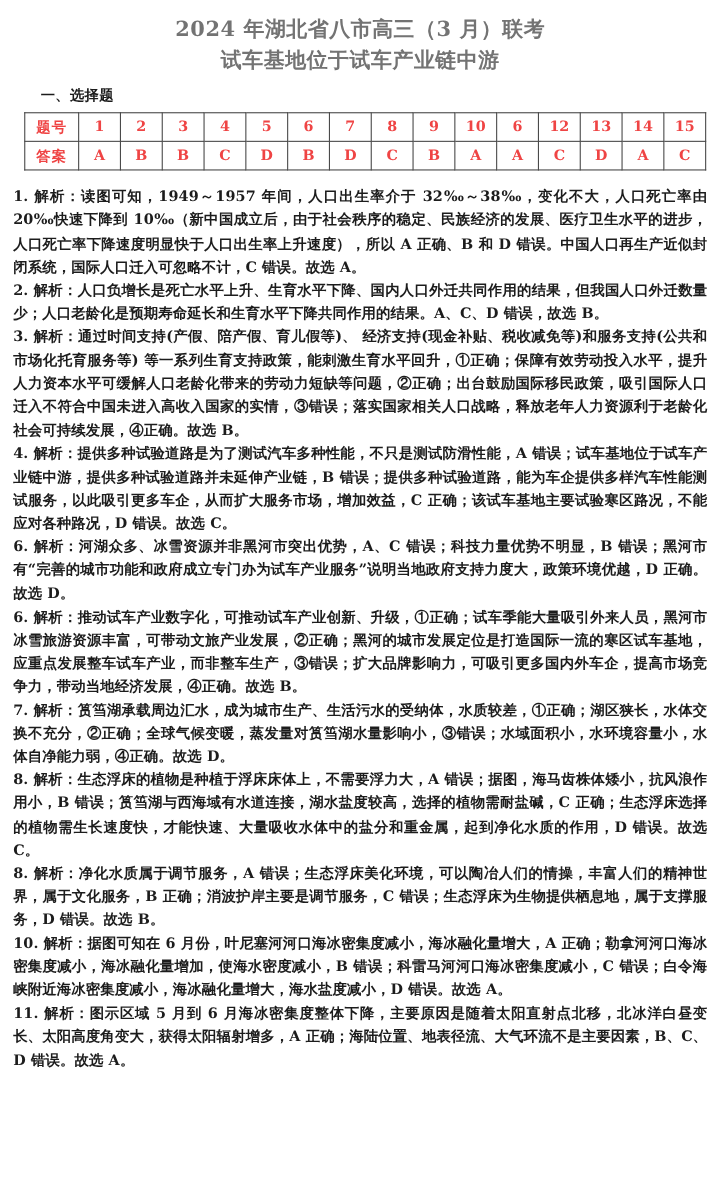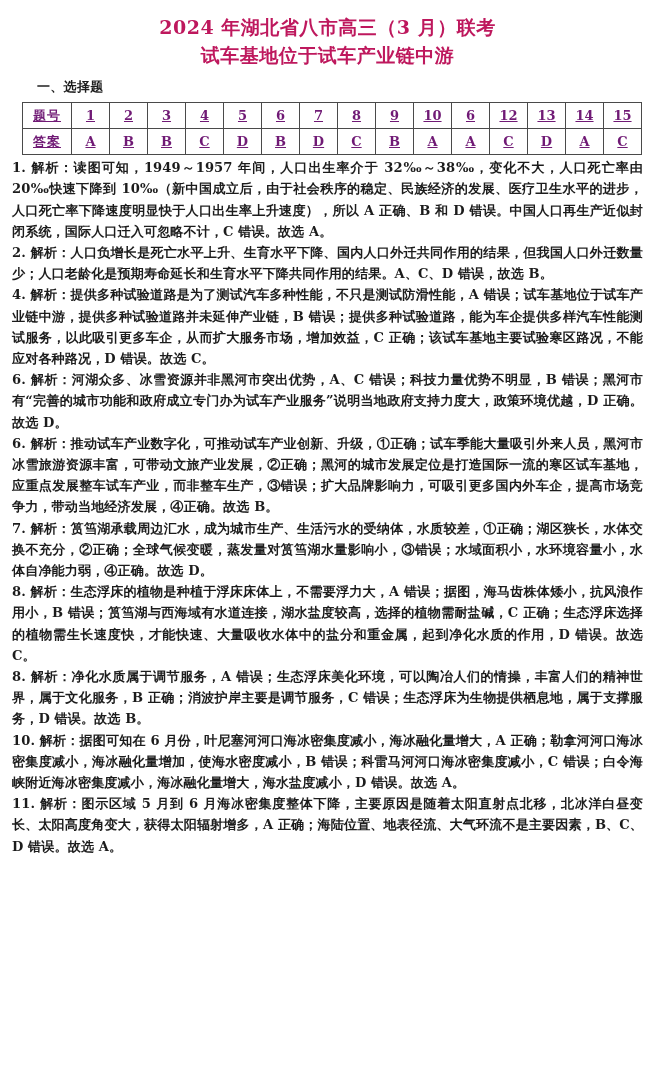--- a/index.html
+++ b/index.html
@@ -23,54 +23,53 @@
   }
   .title-block {
     text-align: center;
     padding-top: 14px;
   }
   .title-line {
     font-size: 19px;
     font-weight: bold;
     letter-spacing: 0.5px;
     line-height: 1.45;
-    color: #be185d;
+    color: #737373;
   }
   .section-heading {
     font-size: 13px;
     font-weight: bold;
     margin: 9px 0 6px 27px;
     letter-spacing: 0.3px;
   }
   table.answer-table {
     border-collapse: collapse;
     margin-left: 12px;
     table-layout: fixed;
   }
   table.answer-table td {
     border: 1px solid #4a4a4a;
     text-align: center;
     vertical-align: middle;
     height: 25px;
     font-size: 13px;
     font-weight: bold;
-    color: #701a75;
+    color: #ef4444;
     padding: 0;
-    text-decoration: underline;
   }
   table.answer-table td.rowlabel {
     width: 48px;
     letter-spacing: 1px;
   }
   table.answer-table td.cell {
     width: 37px;
     font-family: "DejaVu Serif", "Liberation Serif", serif;
   }
   .explanations {
-    margin-top: 2px;
+    margin-top: 14px;
     padding: 0 2px 0 2px;
   }
   .exp-item {
     font-size: 13.1px;
     line-height: 1.62;
     text-align: justify;
     text-justify: inter-ideograph;
     letter-spacing: 0.1px;
     color: #1c1c1c;
     font-weight: bold;
@@ -126,20 +125,21 @@
         <td class="cell">D</td>
         <td class="cell">A</td>
         <td class="cell">C</td>
       </tr>
     </tbody>
   </table>
 
   <div class="explanations">
     <p class="exp-item">1. 解析：读图可知，1949～1957 年间，人口出生率介于 32‰～38‰，变化不大，人口死亡率由 20‰快速下降到 10‰（新中国成立后，由于社会秩序的稳定、民族经济的发展、医疗卫生水平的进步，人口死亡率下降速度明显快于人口出生率上升速度），所以 A 正确、B 和 D 错误。中国人口再生产近似封闭系统，国际人口迁入可忽略不计，C 错误。故选 A。</p>
     <p class="exp-item">2. 解析：人口负增长是死亡水平上升、生育水平下降、国内人口外迁共同作用的结果，但我国人口外迁数量少；人口老龄化是预期寿命延长和生育水平下降共同作用的结果。A、C、D 错误，故选 B。</p>
+    <p class="exp-item">3. 解析：通过时间支持(产假、陪产假、育儿假等)、 经济支持(现金补贴、税收减免等)和服务支持(公共和市场化托育服务等) 等一系列生育支持政策，能刺激生育水平回升，①正确；保障有效劳动投入水平，提升人力资本水平可缓解人口老龄化带来的劳动力短缺等问题，②正确；出台鼓励国际移民政策，吸引国际人口迁入不符合中国未进入高收入国家的实情，③错误；落实国家相关人口战略，释放老年人力资源利于老龄化社会可持续发展，④正确。故选 B。</p>
     <p class="exp-item">4. 解析：提供多种试验道路是为了测试汽车多种性能，不只是测试防滑性能，A 错误；试车基地位于试车产业链中游，提供多种试验道路并未延伸产业链，B 错误；提供多种试验道路，能为车企提供多样汽车性能测试服务，以此吸引更多车企，从而扩大服务市场，增加效益，C 正确；该试车基地主要试验寒区路况，不能应对各种路况，D 错误。故选 C。</p>
     <p class="exp-item">6. 解析：河湖众多、冰雪资源并非黑河市突出优势，A、C 错误；科技力量优势不明显，B 错误；黑河市有“完善的城市功能和政府成立专门办为试车产业服务”说明当地政府支持力度大，政策环境优越，D 正确。故选 D。</p>
     <p class="exp-item">6. 解析：推动试车产业数字化，可推动试车产业创新、升级，①正确；试车季能大量吸引外来人员，黑河市冰雪旅游资源丰富，可带动文旅产业发展，②正确；黑河的城市发展定位是打造国际一流的寒区试车基地，应重点发展整车试车产业，而非整车生产，③错误；扩大品牌影响力，可吸引更多国内外车企，提高市场竞争力，带动当地经济发展，④正确。故选 B。</p>
     <p class="exp-item">7. 解析：筼筜湖承载周边汇水，成为城市生产、生活污水的受纳体，水质较差，①正确；湖区狭长，水体交换不充分，②正确；全球气候变暖，蒸发量对筼筜湖水量影响小，③错误；水域面积小，水环境容量小，水体自净能力弱，④正确。故选 D。</p>
     <p class="exp-item">8. 解析：生态浮床的植物是种植于浮床床体上，不需要浮力大，A 错误；据图，海马齿株体矮小，抗风浪作用小，B 错误；筼筜湖与西海域有水道连接，湖水盐度较高，选择的植物需耐盐碱，C 正确；生态浮床选择的植物需生长速度快，才能快速、大量吸收水体中的盐分和重金属，起到净化水质的作用，D 错误。故选 C。</p>
     <p class="exp-item">8. 解析：净化水质属于调节服务，A 错误；生态浮床美化环境，可以陶冶人们的情操，丰富人们的精神世界，属于文化服务，B 正确；消波护岸主要是调节服务，C 错误；生态浮床为生物提供栖息地，属于支撑服务，D 错误。故选 B。</p>
     <p class="exp-item">10. 解析：据图可知在 6 月份，叶尼塞河河口海冰密集度减小，海冰融化量增大，A 正确；勒拿河河口海冰密集度减小，海冰融化量增加，使海水密度减小，B 错误；科雷马河河口海冰密集度减小，C 错误；白令海峡附近海冰密集度减小，海冰融化量增大，海水盐度减小，D 错误。故选 A。</p>
     <p class="exp-item">11. 解析：图示区域 5 月到 6 月海冰密集度整体下降，主要原因是随着太阳直射点北移，北冰洋白昼变长、太阳高度角变大，获得太阳辐射增多，A 正确；海陆位置、地表径流、大气环流不是主要因素，B、C、D 错误。故选 A。</p>
   </div>
 

